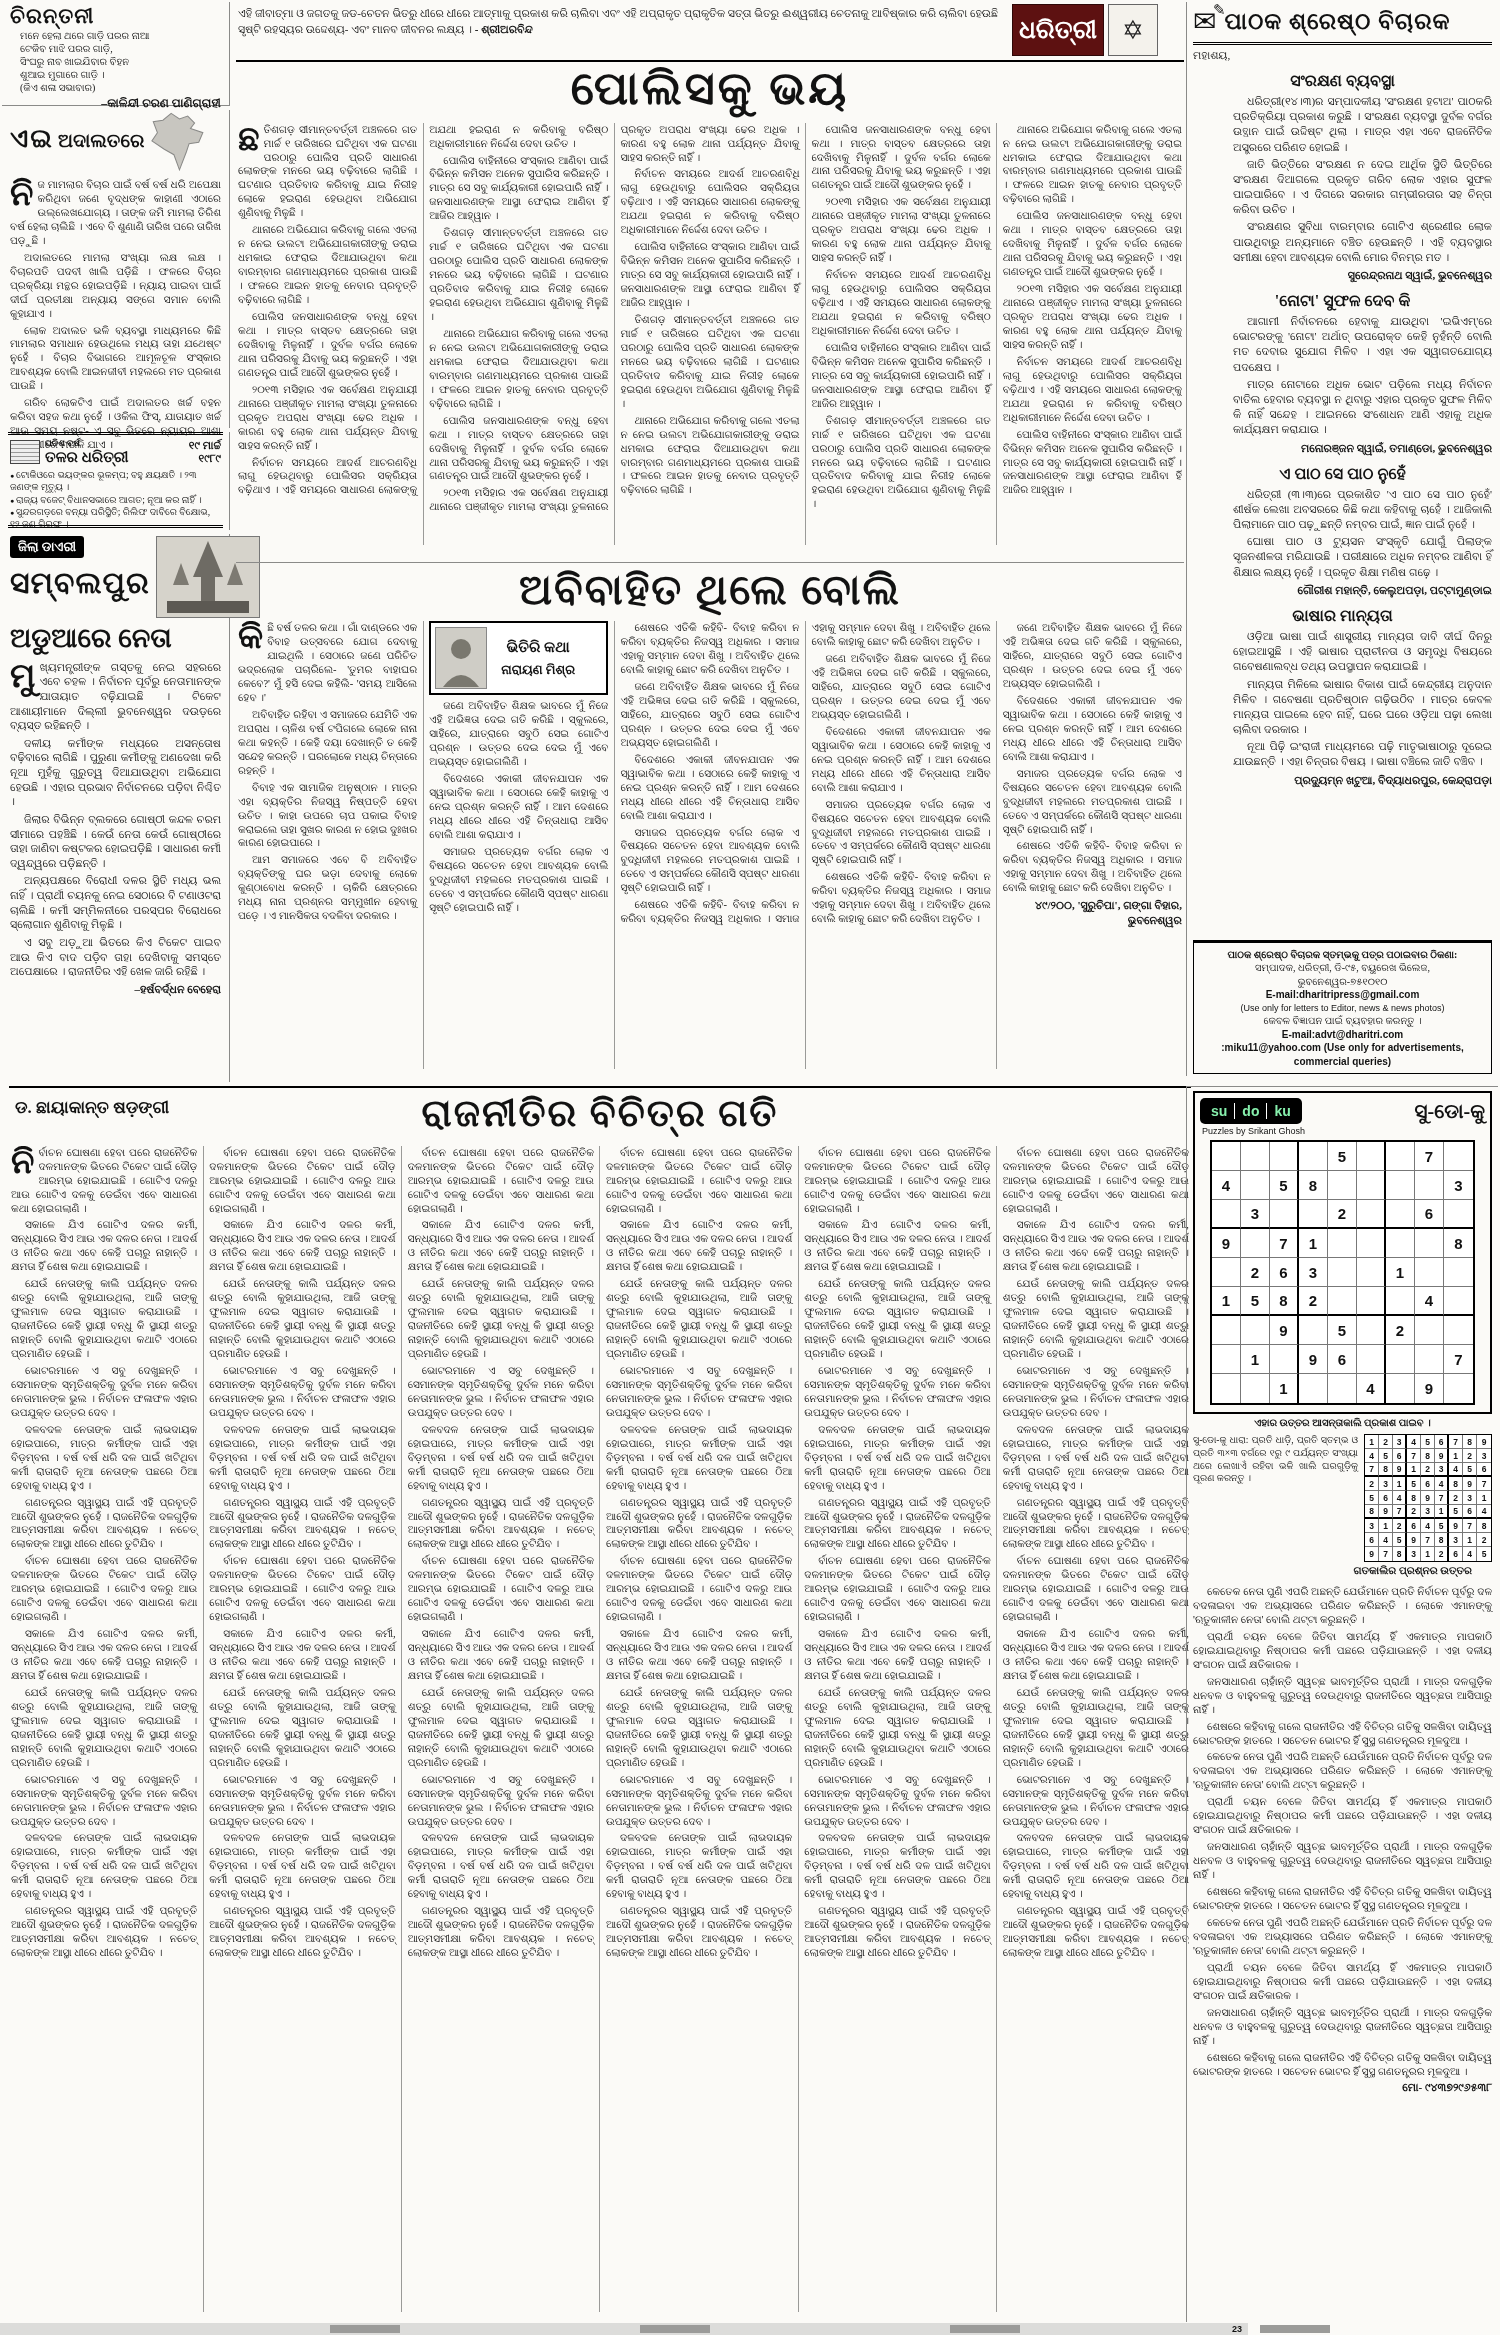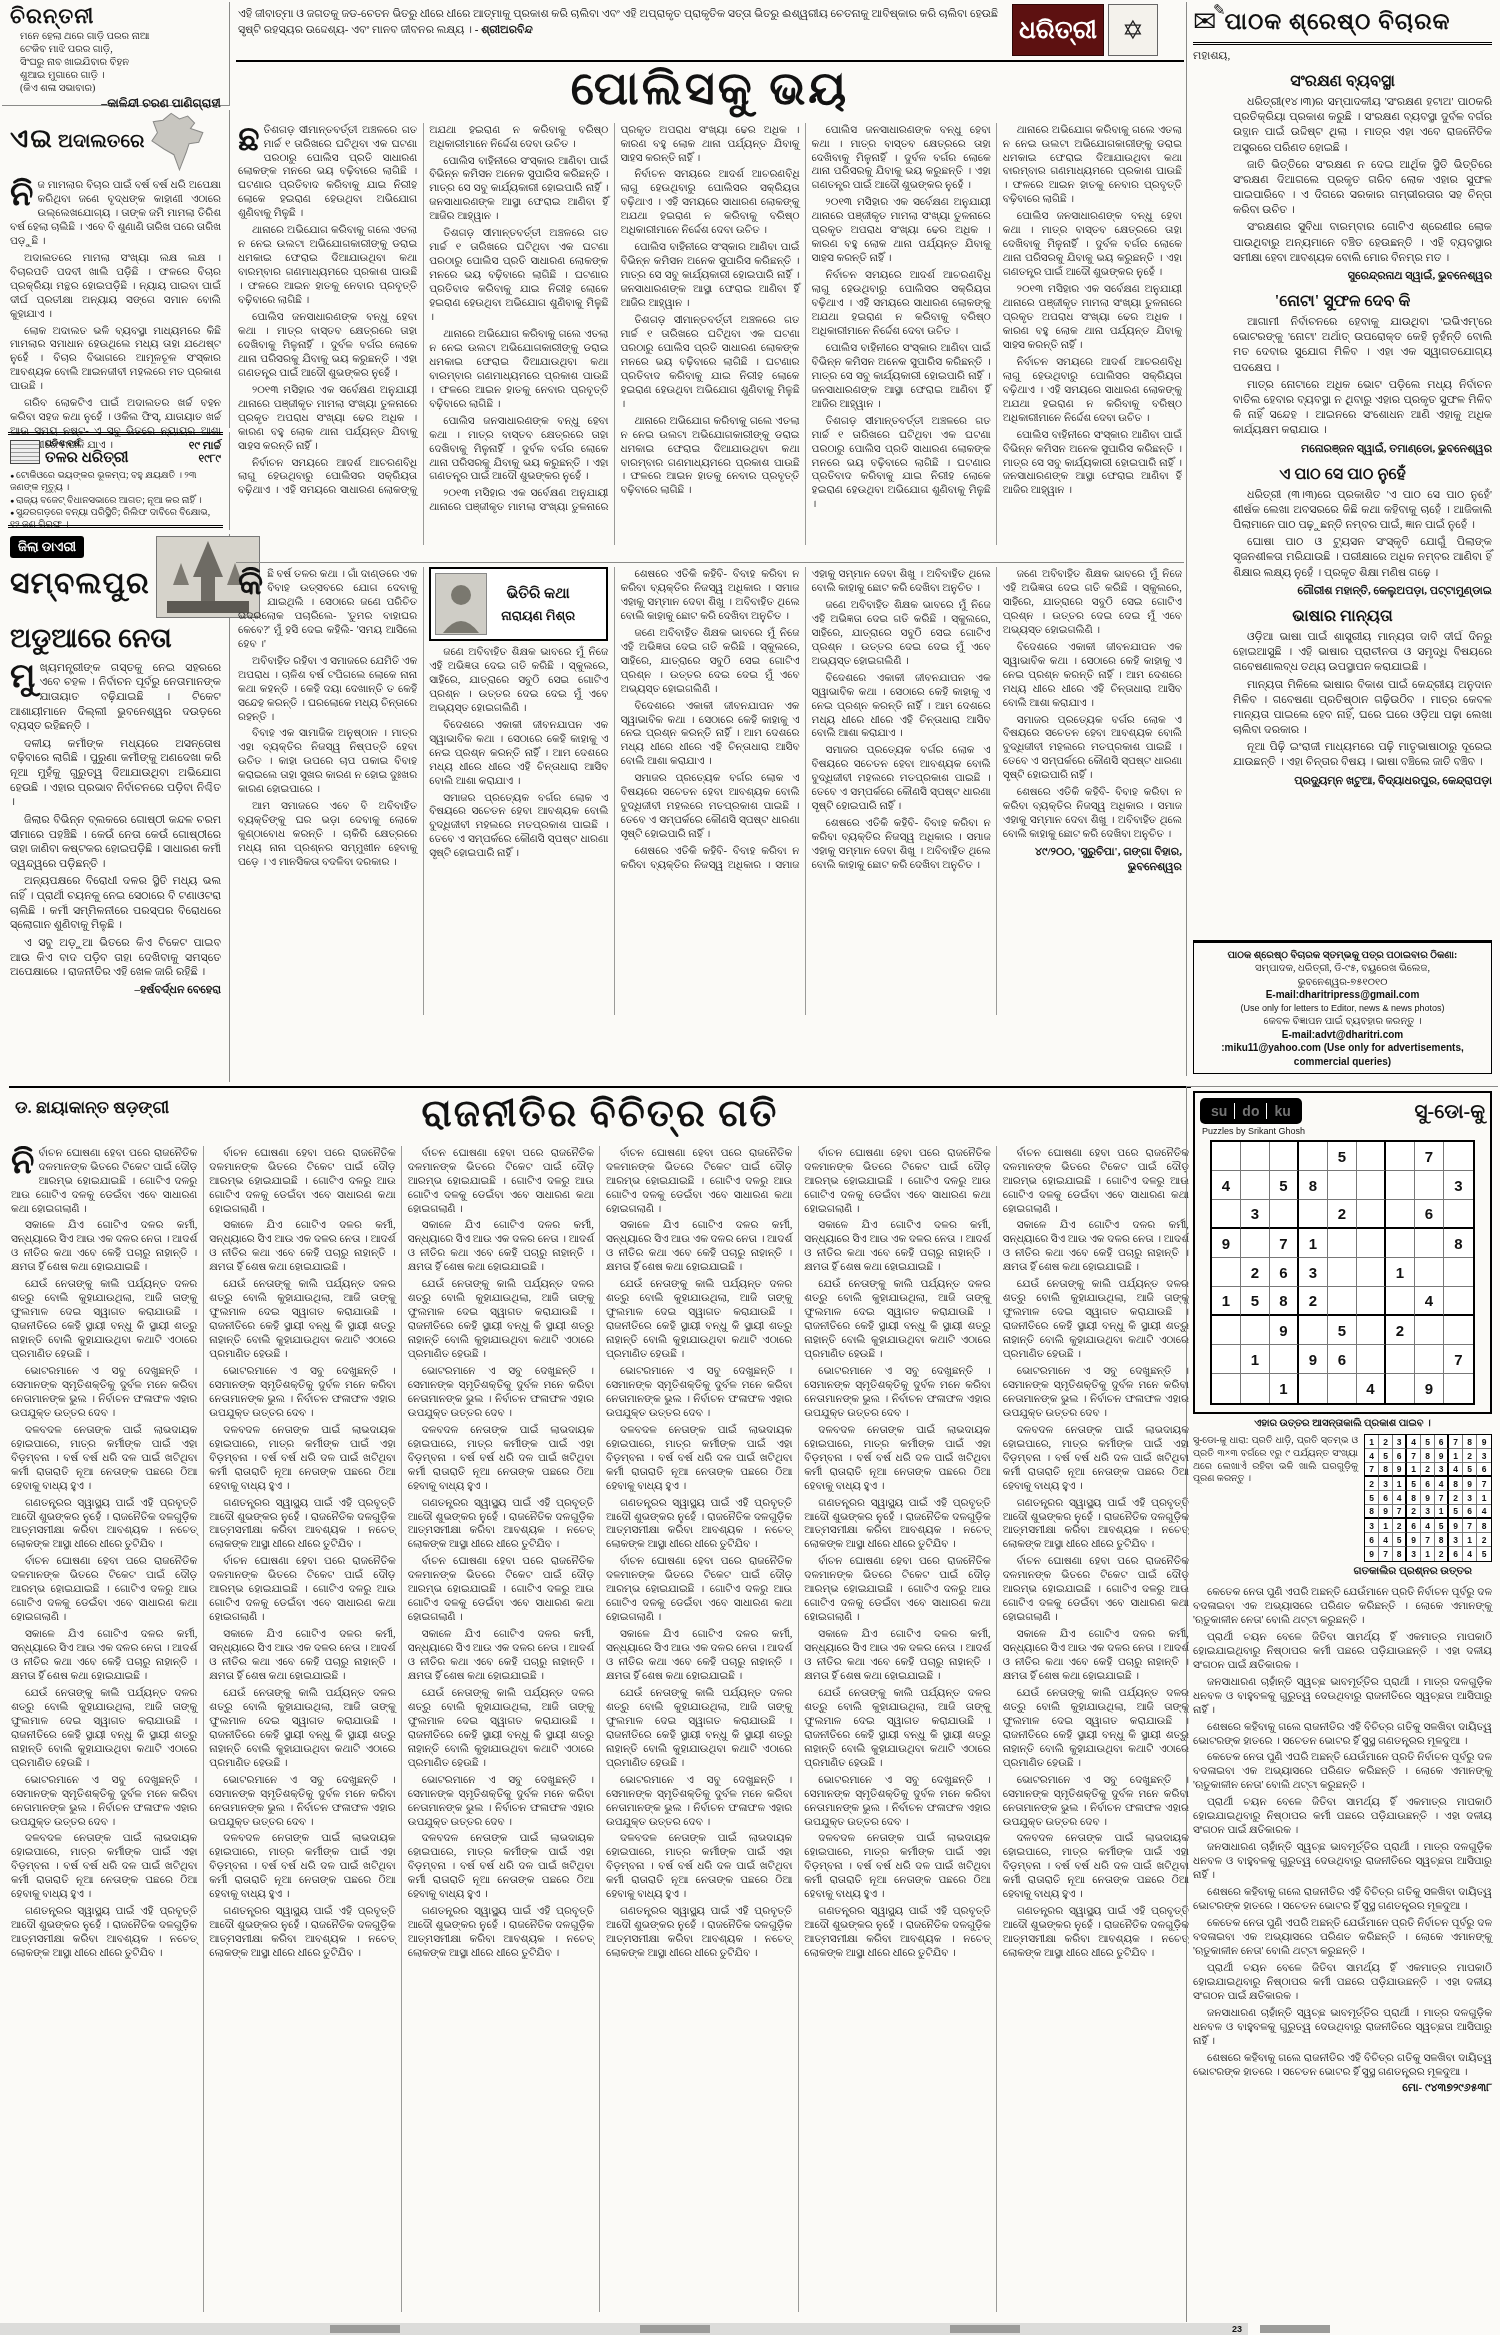--- a/index.html
+++ b/index.html
@@ -93,21 +93,21 @@
   .bottom-art{left:9px;top:1086px;width:1182px;height:1547px;border-top:2px solid #000;padding:4px 2px 0;}
   .ba-author{position:absolute;left:6px;top:10px;font-size:17px;font-weight:bold;}
   .bottom-art h1{font-size:38px;font-weight:bold;text-align:center;letter-spacing:2px;margin:0 0 10px;line-height:1.15;}
   .bottom-art .cols{height:1166px;}
 
   
   .sudocol{left:1186px;top:1086px;width:312px;height:1236px;border-left:1px solid #8a8a88;border-top:1px solid #8a8a88;padding:4px 6px;}
   .sud-box{border:2px solid #000;padding:5px;}
   .sud-head{display:flex;align-items:center;gap:8px;}
   .sud-logo{background:#000;border-radius:5px;display:flex;align-items:center;height:26px;padding:0 4px;}
-  .sud-logo span{color:#737373;font-family:"Liberation Sans","DejaVu Sans",sans-serif;font-weight:bold;font-size:14px;padding:0 7px;border-right:1px solid #fff;}
+  .sud-logo span{color:#86efac;font-family:"Liberation Sans","DejaVu Sans",sans-serif;font-weight:bold;font-size:14px;padding:0 7px;border-right:1px solid #fff;}
   .sud-logo span:last-child{border-right:none;}
   .sud-title{font-size:20px;font-weight:bold;margin-left:auto;}
   .sud-by{font-size:9px;font-family:"Liberation Sans","DejaVu Sans",sans-serif;margin:2px 0 2px 2px;}
   .sgrid{display:grid;grid-template-columns:repeat(9,29px);grid-auto-rows:29px;border:2px solid #000;width:fit-content;margin:4px auto 2px;background:#fff;}
   .scell{border-right:1px solid #777;border-bottom:1px solid #777;display:flex;align-items:center;justify-content:center;font-weight:bold;font-size:15px;font-family:"Liberation Sans","DejaVu Sans",sans-serif;}
   .sgrid .scell:nth-child(9n){border-right:none;}
   .sgrid .scell:nth-child(n+73){border-bottom:none;}
   .scell.br3{border-right:2px solid #000;}
   .scell.bb3{border-bottom:2px solid #000;}
   .sgrid.mini{grid-template-columns:repeat(9,14px);grid-auto-rows:14px;border-width:1px;margin:0;}
@@ -243,20 +243,21 @@
         <p class="para">ତିଶଗଡ଼ ସୀମାନ୍ତବର୍ତ୍ତୀ ଅଞ୍ଚଳରେ ଗତ ମାର୍ଚ୍ଚ ୧ ତାରିଖରେ ଘଟିଥିବା ଏକ ଘଟଣା ପରଠାରୁ ପୋଲିସ ପ୍ରତି ସାଧାରଣ ଲୋକଙ୍କ ମନରେ ଭୟ ବଢ଼ିବାରେ ଲାଗିଛି । ଘଟଣାର ପ୍ରତିବାଦ କରିବାକୁ ଯାଇ ନିରୀହ ଲୋକେ ହଇରାଣ ହେଉଥିବା ଅଭିଯୋଗ ଶୁଣିବାକୁ ମିଳୁଛି ।</p>
         <p class="para">ଥାନାରେ ଅଭିଯୋଗ କରିବାକୁ ଗଲେ ଏତଲା ନ ନେଇ ଉଲଟା ଅଭିଯୋଗକାରୀଙ୍କୁ ଡରାଇ ଧମକାଇ ଫେରାଇ ଦିଆଯାଉଥିବା କଥା ବାରମ୍ବାର ଗଣମାଧ୍ୟମରେ ପ୍ରକାଶ ପାଉଛି । ଫଳରେ ଆଇନ ହାତକୁ ନେବାର ପ୍ରବୃତ୍ତି ବଢ଼ିବାରେ ଲାଗିଛି ।</p>
         <p class="para">ପୋଲିସ ଜନସାଧାରଣଙ୍କ ବନ୍ଧୁ ହେବା କଥା । ମାତ୍ର ବାସ୍ତବ କ୍ଷେତ୍ରରେ ତାହା ଦେଖିବାକୁ ମିଳୁନାହିଁ । ଦୁର୍ବଳ ବର୍ଗର ଲୋକେ ଥାନା ପରିସରକୁ ଯିବାକୁ ଭୟ କରୁଛନ୍ତି । ଏହା ଗଣତନ୍ତ୍ର ପାଇଁ ଆଦୌ ଶୁଭଙ୍କର ନୁହେଁ ।</p>
         <p class="para">୨୦୧୩ ମସିହାର ଏକ ସର୍ବେକ୍ଷଣ ଅନୁଯାୟୀ ଥାନାରେ ପଞ୍ଜୀକୃତ ମାମଲା ସଂଖ୍ୟା ତୁଳନାରେ ପ୍ରକୃତ ଅପରାଧ ସଂଖ୍ୟା ଢେର ଅଧିକ । କାରଣ ବହୁ ଲୋକ ଥାନା ପର୍ଯ୍ୟନ୍ତ ଯିବାକୁ ସାହସ କରନ୍ତି ନାହିଁ ।</p>
         <p class="para">ନିର୍ବାଚନ ସମୟରେ ଆଦର୍ଶ ଆଚରଣବିଧି ଲାଗୁ ହେଉଥିବାରୁ ପୋଲିସର ସକ୍ରିୟତା ବଢ଼ିଥାଏ । ଏହି ସମୟରେ ସାଧାରଣ ଲୋକଙ୍କୁ ଅଯଥା ହଇରାଣ ନ କରିବାକୁ ବରିଷ୍ଠ ଅଧିକାରୀମାନେ ନିର୍ଦ୍ଦେଶ ଦେବା ଉଚିତ ।</p>
         <p class="para">ପୋଲିସ ବାହିନୀରେ ସଂସ୍କାର ଆଣିବା ପାଇଁ ବିଭିନ୍ନ କମିସନ ଅନେକ ସୁପାରିସ କରିଛନ୍ତି । ମାତ୍ର ସେ ସବୁ କାର୍ଯ୍ୟକାରୀ ହୋଇପାରି ନାହିଁ । ଜନସାଧାରଣଙ୍କ ଆସ୍ଥା ଫେରାଇ ଆଣିବା ହିଁ ଆଜିର ଆହ୍ୱାନ ।</p>
       </div>
   </article>
 
   <article class="unmarried region">
+    <h1>ଅବିବାହିତ ଥିଲେ ବୋଲି</h1>
     <div class="cols cols5 body-text">
       <div>
           <p class="para first"><span class="dropcap">କି</span>ଛି ବର୍ଷ ତଳର କଥା । ଗାଁ ଦାଣ୍ଡରେ ଏକ ବିବାହ ଉତ୍ସବରେ ଯୋଗ ଦେବାକୁ ଯାଇଥିଲି । ସେଠାରେ ଜଣେ ପରିଚିତ ଭଦ୍ରଲୋକ ପଚାରିଲେ- 'ତୁମର ବାହାଘର କେବେ?' ମୁଁ ହସି ଦେଇ କହିଲି- 'ସମୟ ଆସିଲେ ହେବ ।'</p>
           <p class="para">ଅବିବାହିତ ରହିବା ଏ ସମାଜରେ ଯେମିତି ଏକ ଅପରାଧ । ଚାଳିଶ ବର୍ଷ ଟପିଗଲେ ଲୋକେ ନାନା କଥା କହନ୍ତି । କେହି ଦୟା ଦେଖାନ୍ତି ତ କେହି ସନ୍ଦେହ କରନ୍ତି । ଘରଲୋକେ ମଧ୍ୟ ଚିନ୍ତାରେ ରହନ୍ତି ।</p>
           <p class="para">ବିବାହ ଏକ ସାମାଜିକ ଅନୁଷ୍ଠାନ । ମାତ୍ର ଏହା ବ୍ୟକ୍ତିର ନିଜସ୍ୱ ନିଷ୍ପତ୍ତି ହେବା ଉଚିତ । କାହା ଉପରେ ଚାପ ପକାଇ ବିବାହ କରାଇଲେ ତାହା ସୁଖର କାରଣ ନ ହୋଇ ଦୁଃଖର କାରଣ ହୋଇପାରେ ।</p>
           <p class="para">ଆମ ସମାଜରେ ଏବେ ବି ଅବିବାହିତ ବ୍ୟକ୍ତିଙ୍କୁ ଘର ଭଡ଼ା ଦେବାକୁ ଲୋକେ କୁଣ୍ଠାବୋଧ କରନ୍ତି । ଚାକିରି କ୍ଷେତ୍ରରେ ମଧ୍ୟ ନାନା ପ୍ରଶ୍ନର ସମ୍ମୁଖୀନ ହେବାକୁ ପଡ଼େ । ଏ ମାନସିକତା ବଦଳିବା ଦରକାର ।</p>
         </div>
       <aside class="inset">
         <div class="inset-photo">
           <svg width="50" height="60" viewBox="0 0 100 120">

